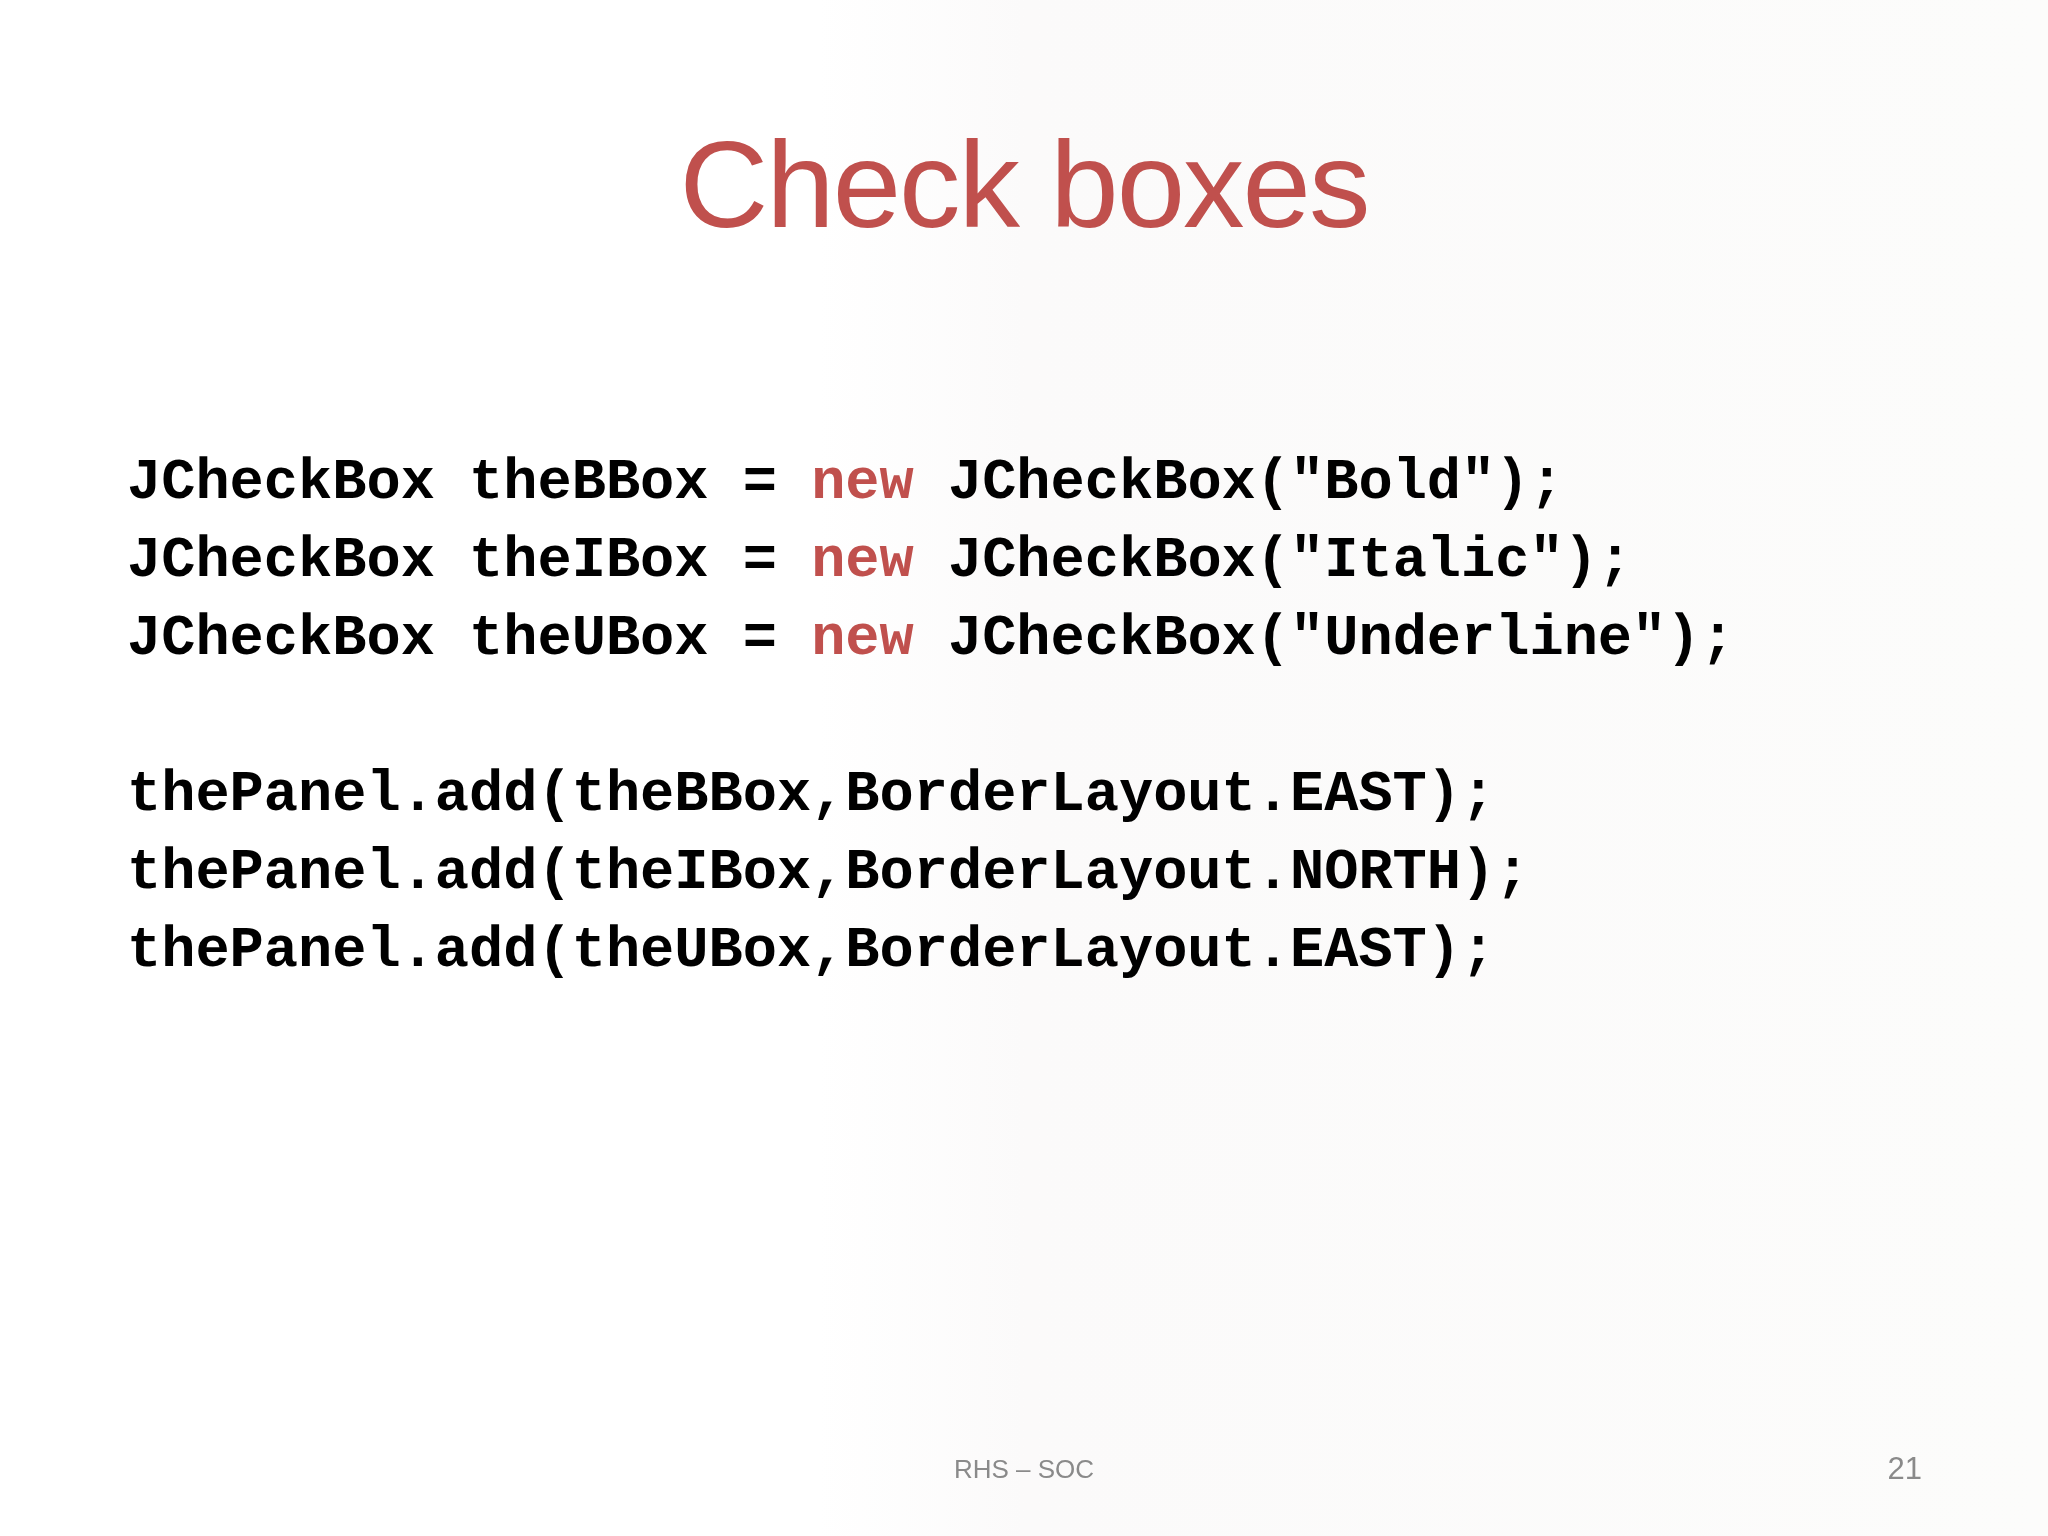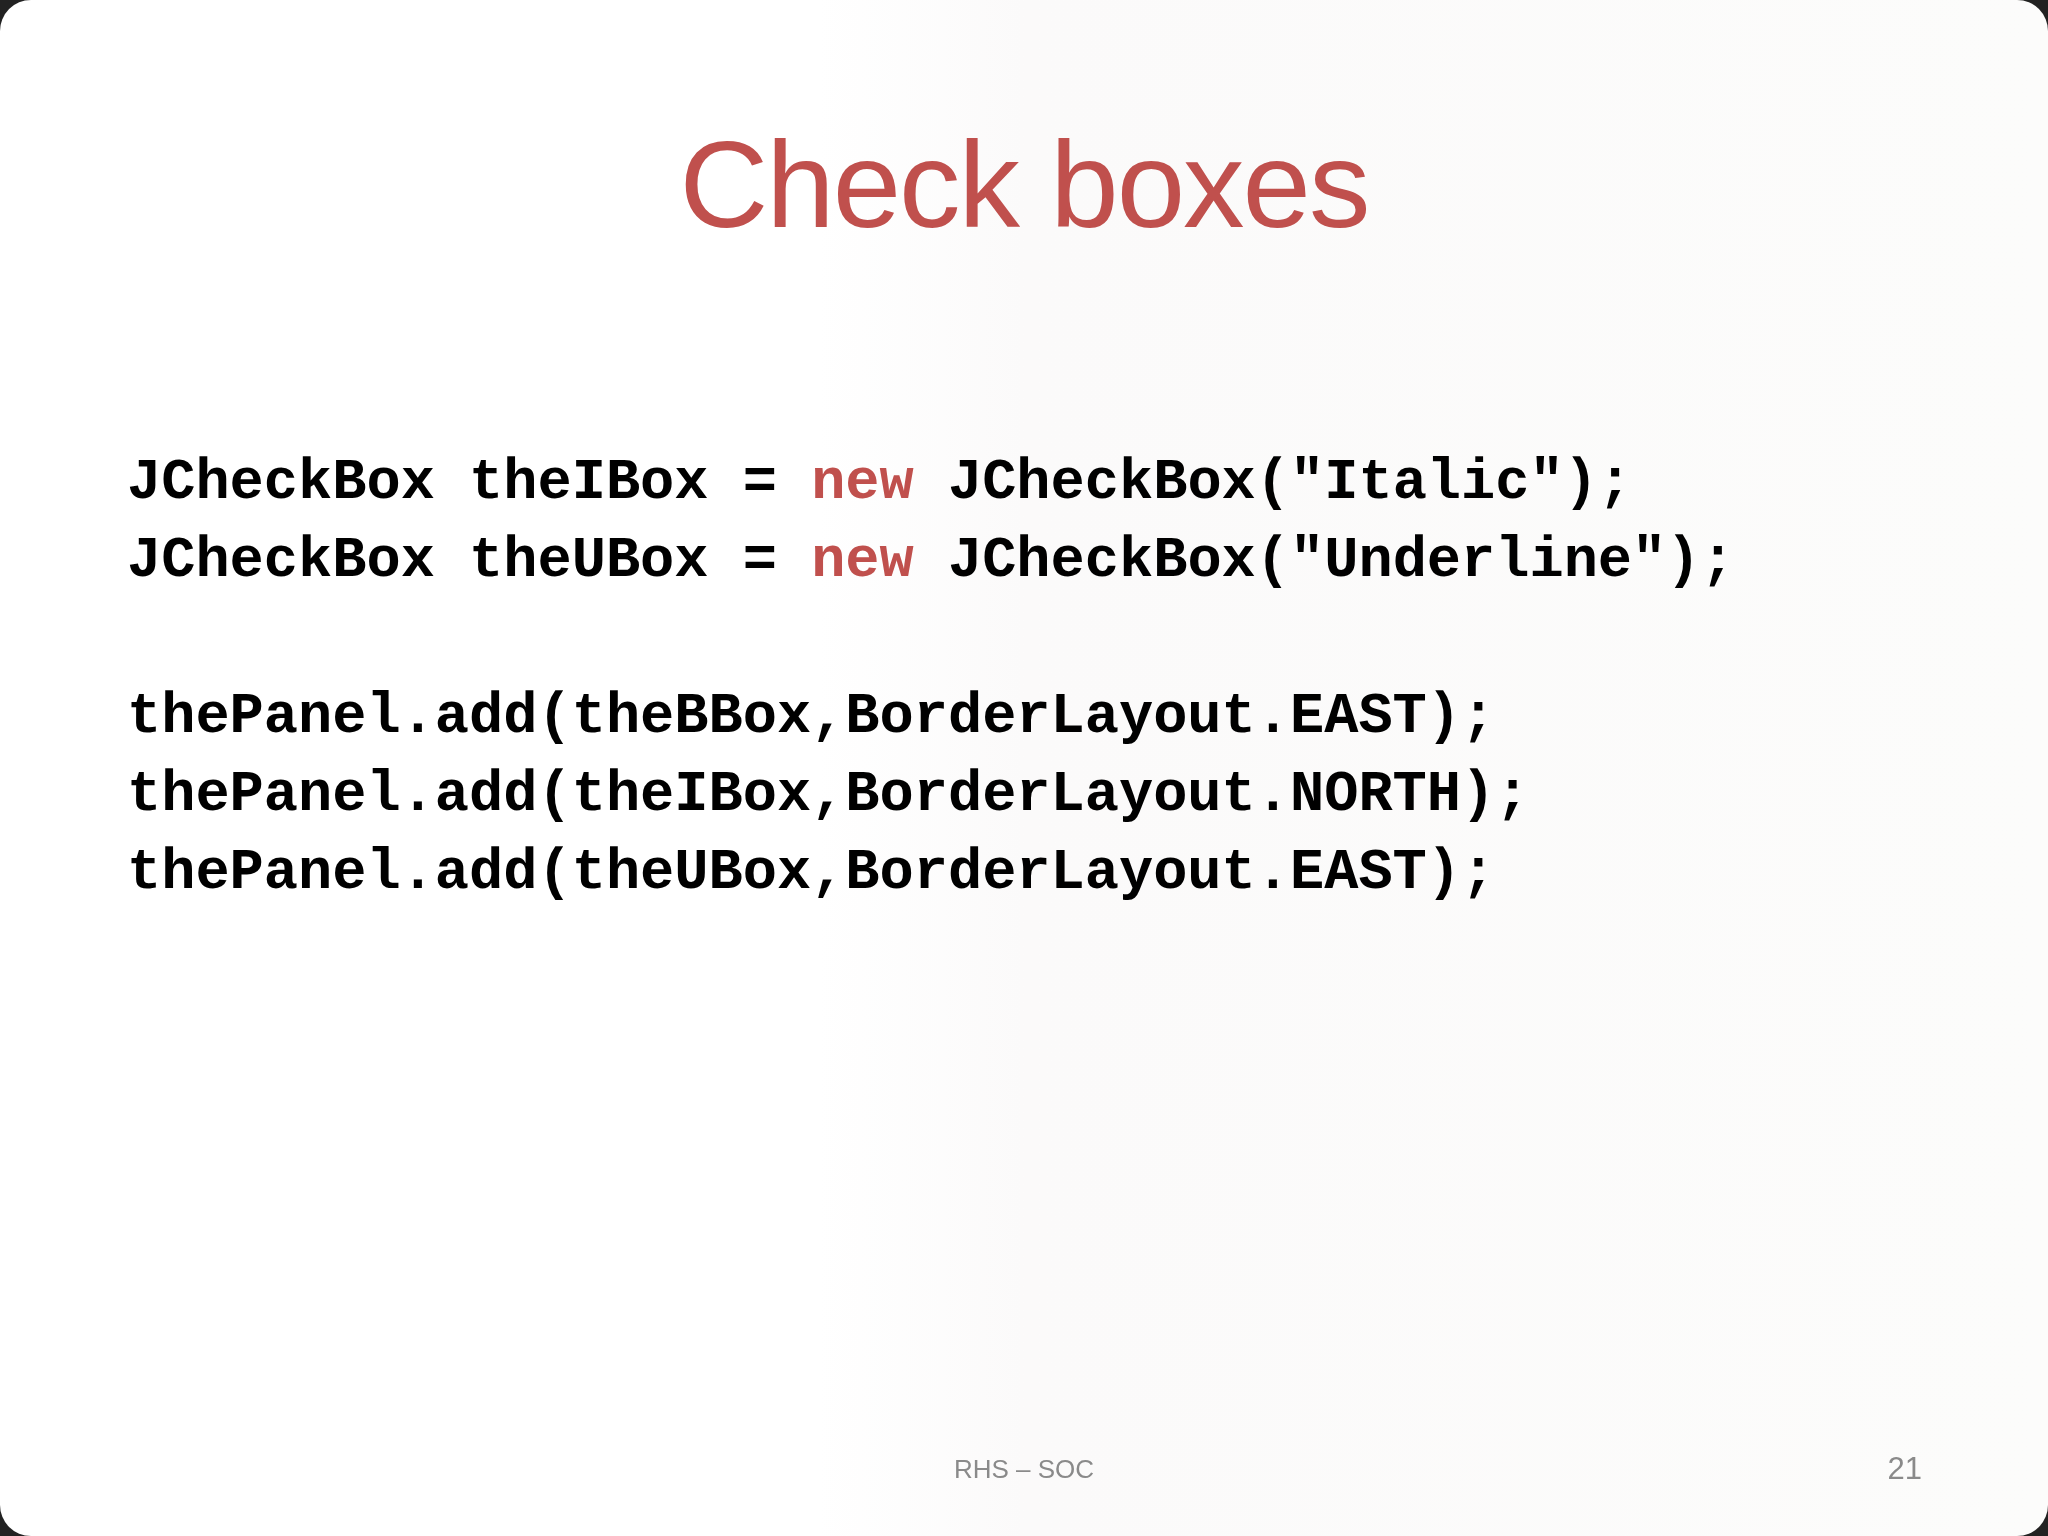--- a/index.html
+++ b/index.html
@@ -8,21 +8,20 @@
     background: #222;
   }
   .slide {
     position: relative;
     width: 2048px;
     height: 1536px;
     margin: 0 auto;
     overflow: hidden;
     background: linear-gradient(90deg, #ffffff 0%, #ffffff 40%, #fbfafa 50%, #fcfcfb 100%);
     font-family: "Liberation Sans", sans-serif;
-    border-radius: 31px;
   }
   .title {
     position: absolute;
     top: 117px;
     left: 0;
     width: 100%;
     text-align: center;
     font-family: "Liberation Sans", sans-serif;
     font-size: 123px;
     line-height: 1.1;
@@ -70,20 +69,21 @@
   }
 </style>
 </head>
 <body>
 
 <div class="slide">
 
   <div class="title">Check boxes</div>
 
   <div class="code">
+    <div class="code-line"><span>JCheckBox theBBox = </span><span class="kw">new</span><span> JCheckBox("Bold");</span></div>
     <div class="code-line"><span>JCheckBox theIBox = </span><span class="kw">new</span><span> JCheckBox("Italic");</span></div>
     <div class="code-line"><span>JCheckBox theUBox = </span><span class="kw">new</span><span> JCheckBox("Underline");</span></div>
     <div class="blank-line"></div>
     <div class="code-line"><span>thePanel.add(theBBox,BorderLayout.EAST);</span></div>
     <div class="code-line"><span>thePanel.add(theIBox,BorderLayout.NORTH);</span></div>
     <div class="code-line"><span>thePanel.add(theUBox,BorderLayout.EAST);</span></div>
   </div>
 
   <div class="footer-center">RHS – SOC</div>
 

